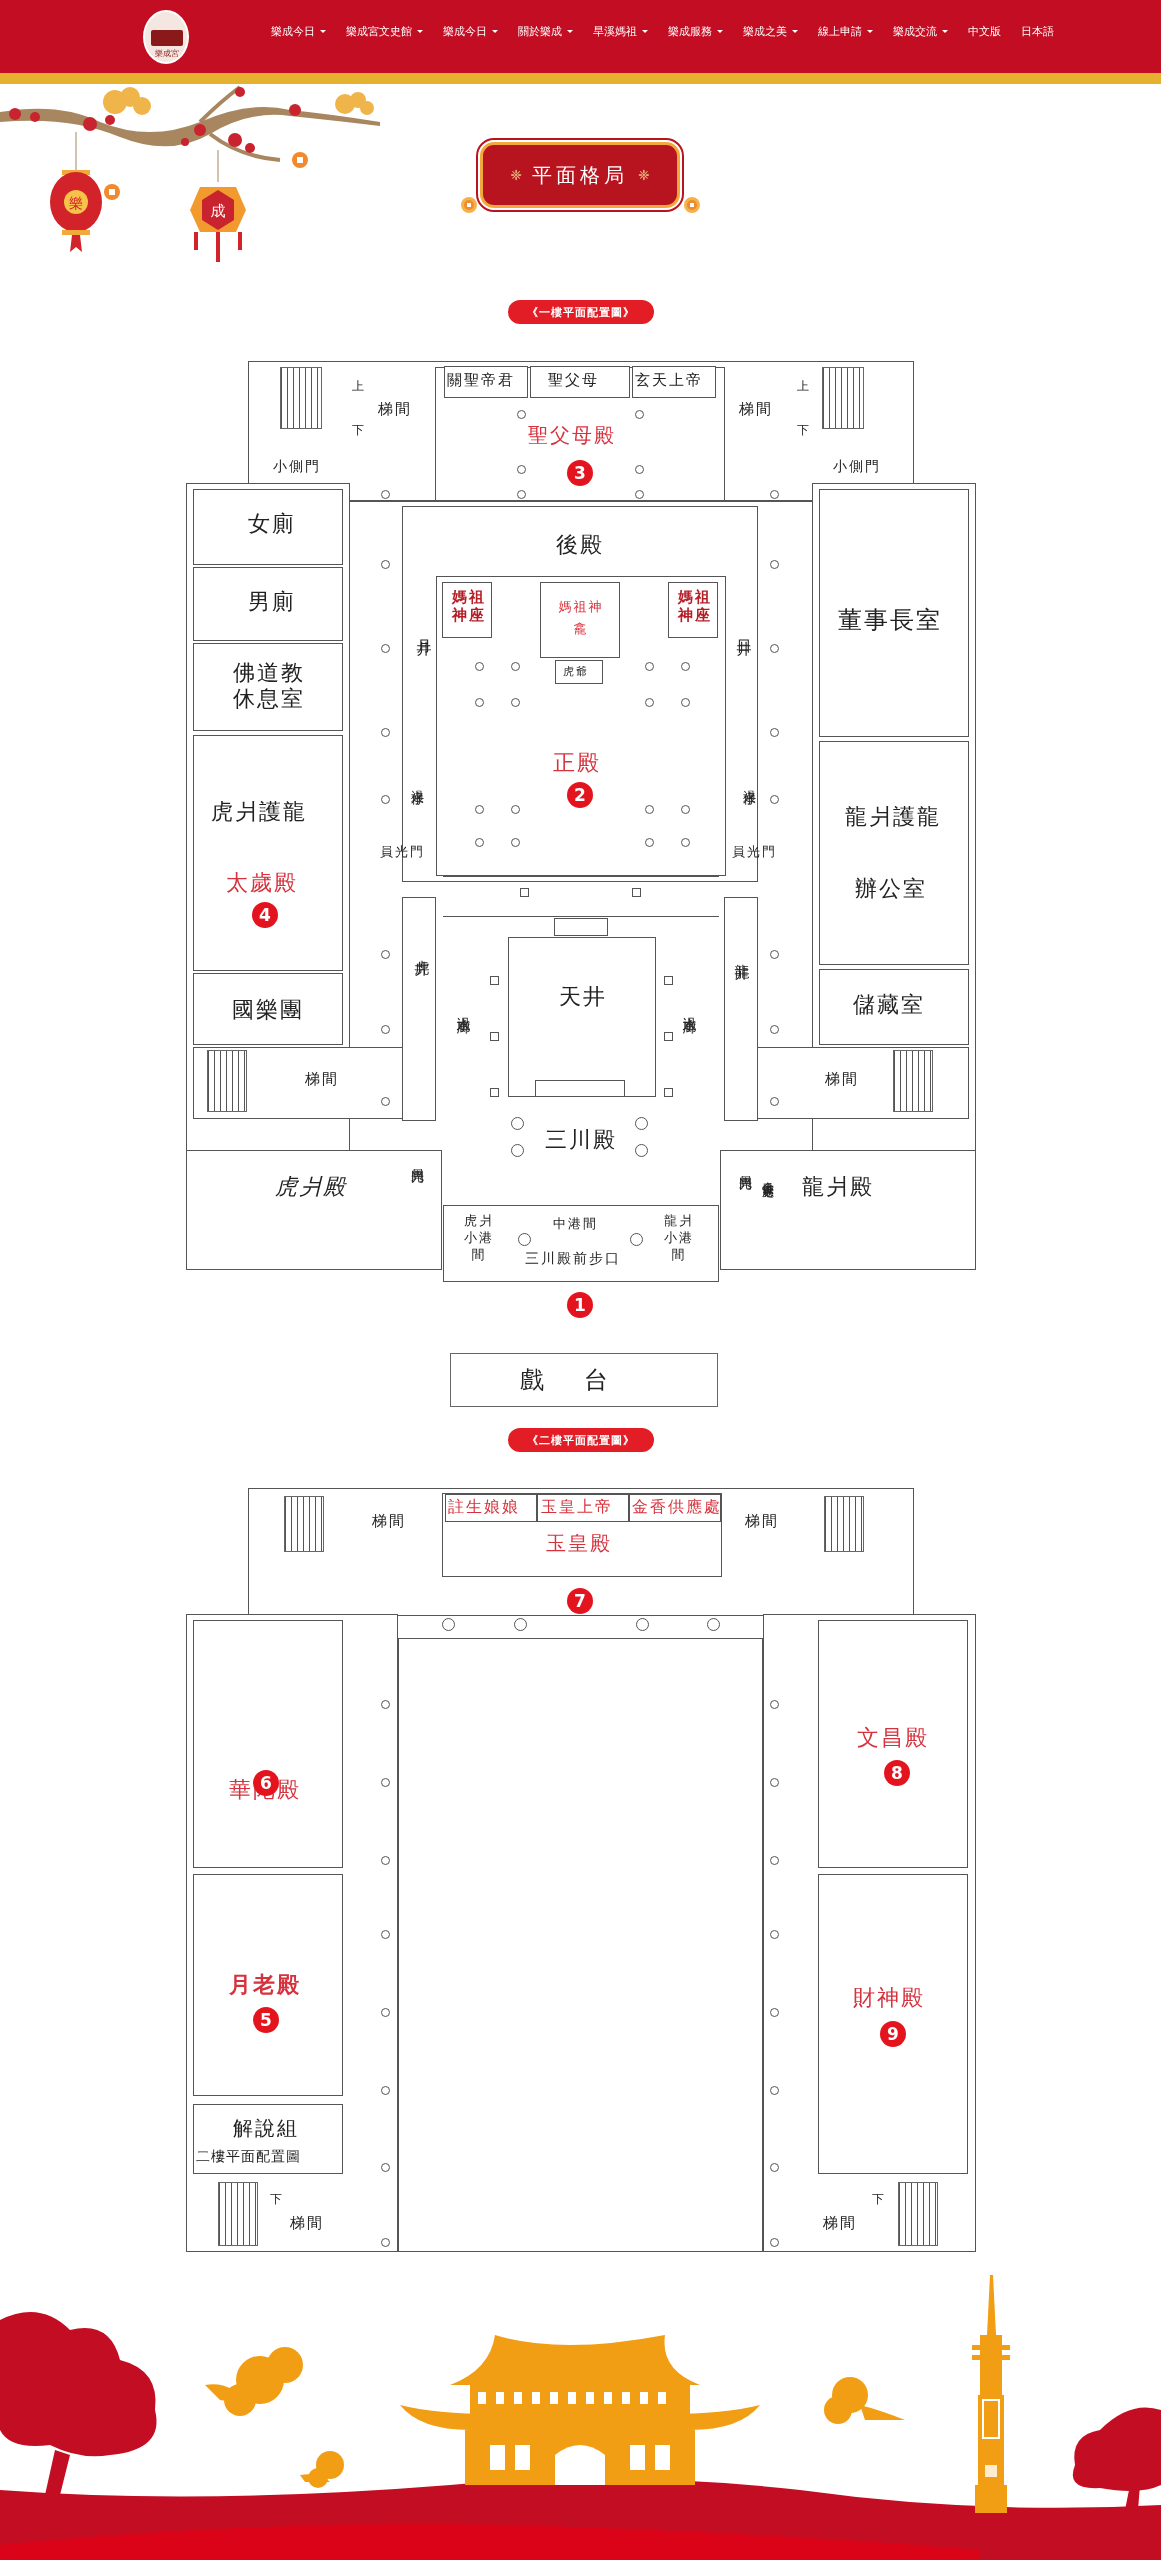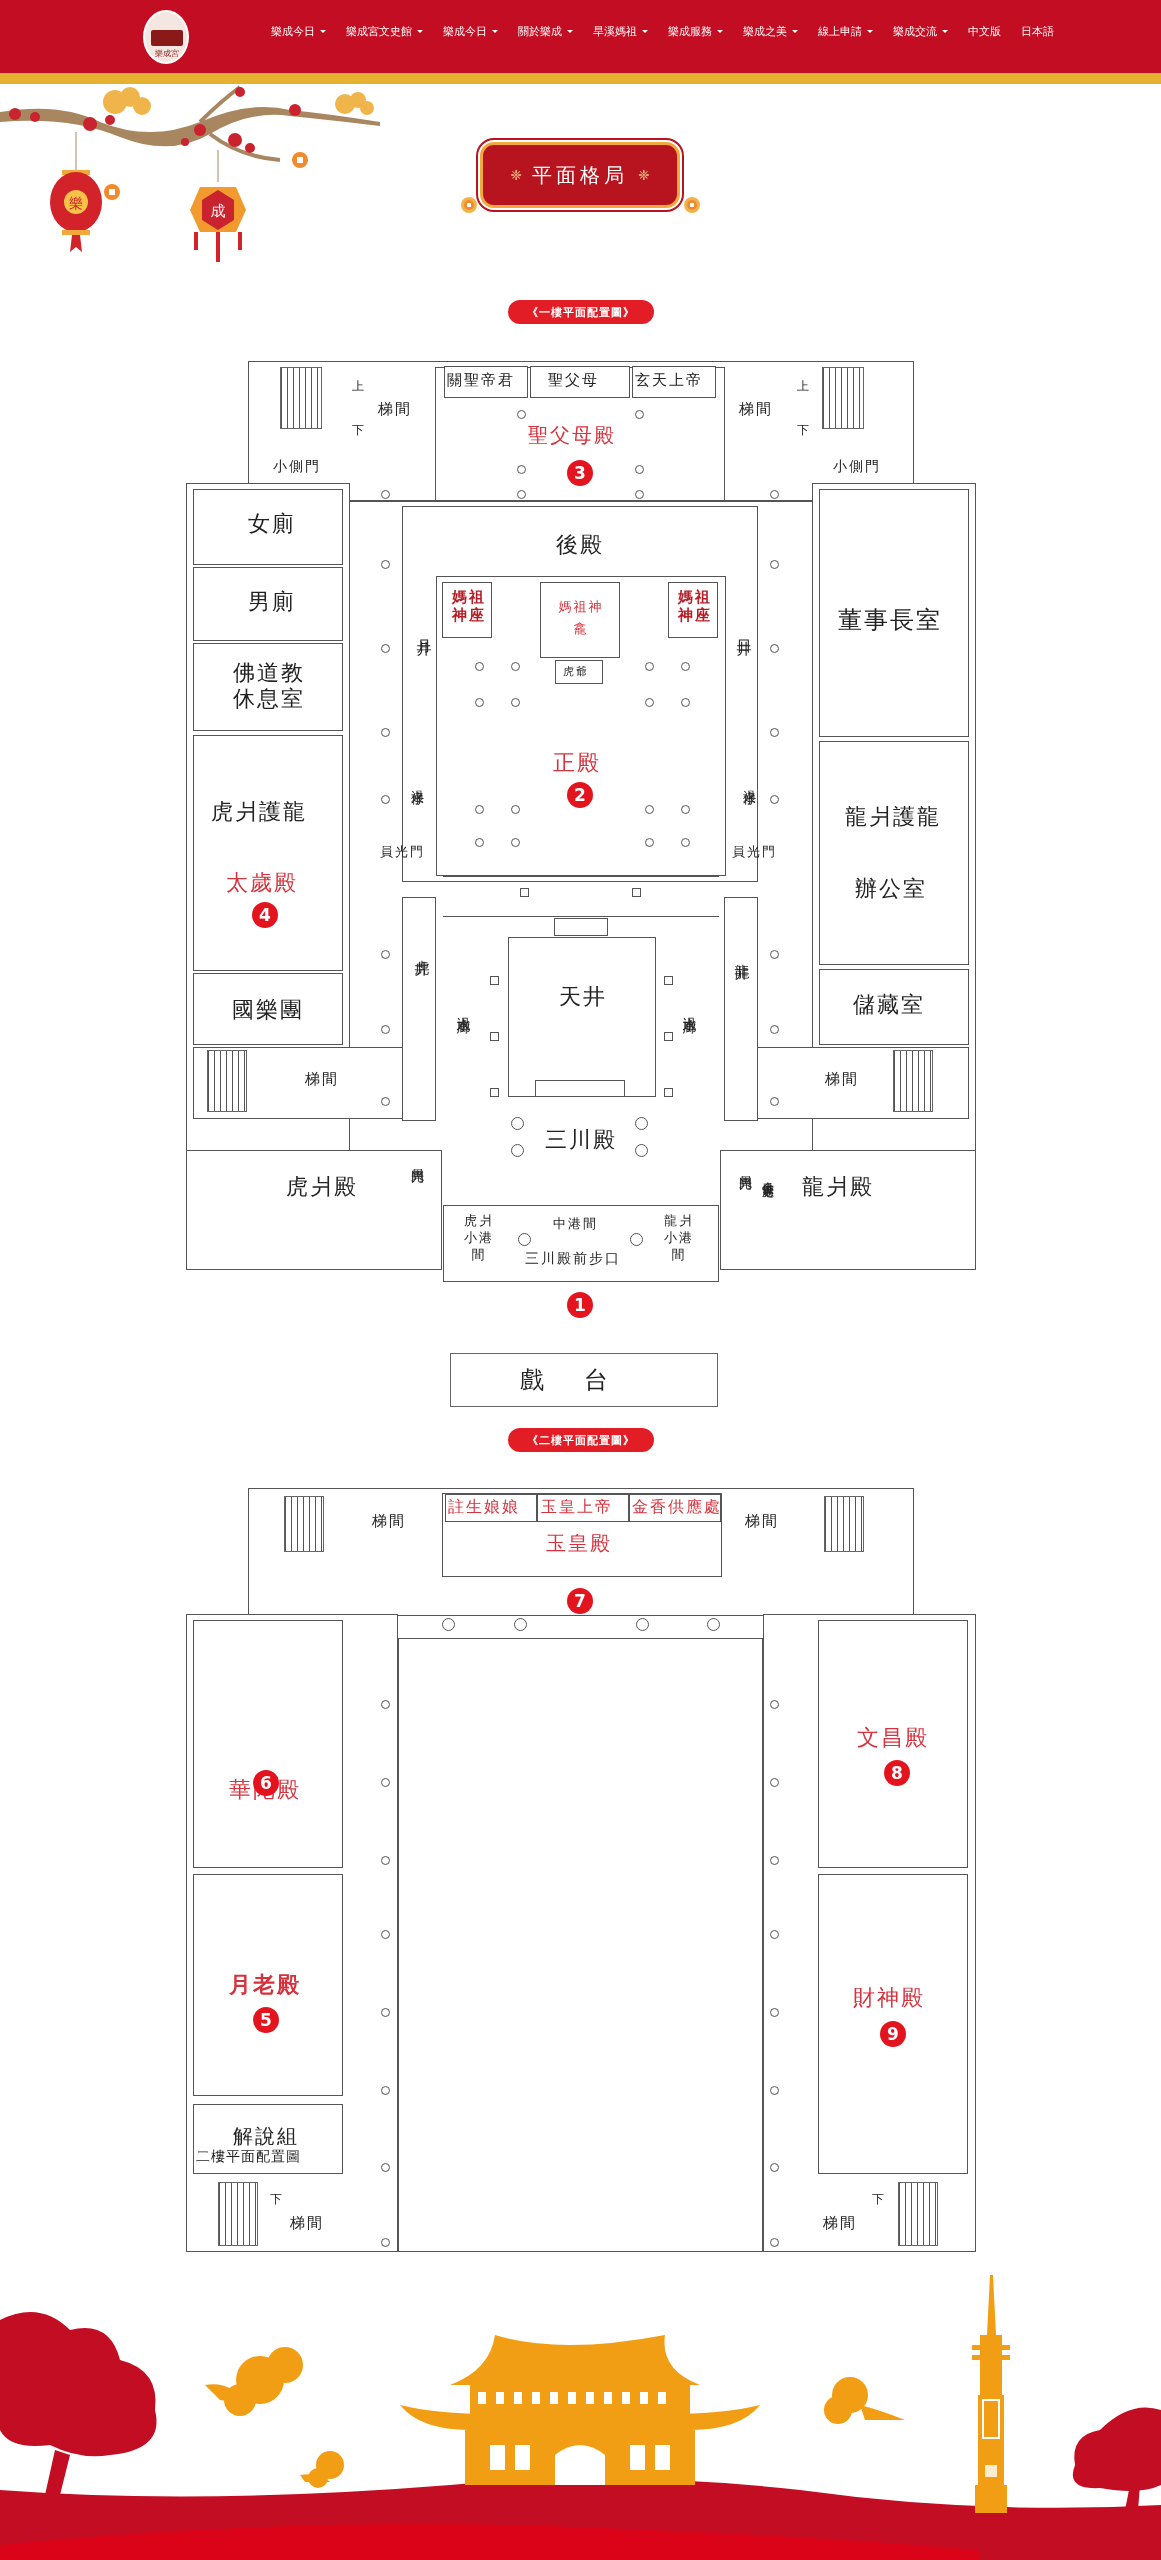--- a/index.html
+++ b/index.html
@@ -195,21 +195,21 @@
   <div class="ln" style="left:186px;top:1150px;width:256px;height:120px;"></div>
   <div class="lbl" style="left:248px;top:509px;">女廁</div>
   <div class="lbl" style="left:248px;top:587px;">男廁</div>
   <div class="lbl" style="left:233px;top:660px;width:72px;white-space:normal;line-height:26px;">佛道教休息室</div>
   <div class="lbl" style="left:211px;top:797px;">虎爿護龍</div>
   <div class="lbl red" style="left:226px;top:868px;">太歲殿</div>
   <div class="badge" style="left:252px;top:902px;">4</div>
   <div class="lbl" style="left:232px;top:995px;">國樂團</div>
   <div class="stair" style="left:207px;top:1050px;width:40px;height:62px;"></div>
   <div class="lbl sm" style="left:305px;top:1070px;">梯間</div>
-  <div class="lbl" style="left:286px;top:1172px;">虎爿殿</div>
+  <div class="lbl" style="left:275px;top:1172px;font-style:italic;">虎爿殿</div>
 
   <div class="ln" style="left:812px;top:483px;width:164px;height:787px;"></div>
   <div class="ln" style="left:819px;top:489px;width:150px;height:248px;"></div>
   <div class="ln" style="left:819px;top:741px;width:150px;height:224px;"></div>
   <div class="ln" style="left:819px;top:969px;width:150px;height:76px;"></div>
   <div class="ln" style="left:728px;top:1047px;width:241px;height:72px;"></div>
   <div class="ln" style="left:720px;top:1150px;width:256px;height:120px;"></div>
   <div class="lbl" style="left:838px;top:604px;font-size:24px;">董事長室</div>
   <div class="lbl" style="left:845px;top:802px;">龍爿護龍</div>
   <div class="lbl" style="left:855px;top:874px;">辦公室</div>
@@ -334,21 +334,21 @@
 
   <div class="ln" style="left:186px;top:1614px;width:212px;height:638px;"></div>
   <div class="ln" style="left:193px;top:1620px;width:150px;height:248px;"></div>
   <div class="ln" style="left:193px;top:1874px;width:150px;height:222px;"></div>
   <div class="ln" style="left:193px;top:2104px;width:150px;height:70px;"></div>
   <div class="stair" style="left:218px;top:2182px;width:40px;height:64px;"></div>
   <div class="lbl red" style="left:229px;top:1735px;margin-top:40px;">華陀殿</div>
   <div class="badge" style="left:253px;top:1770px;">6</div>
   <div class="lbl red" style="left:229px;top:1970px;font-weight:bold;">月老殿</div>
   <div class="badge" style="left:253px;top:2007px;">5</div>
-  <div class="lbl" style="left:233px;top:2115px;font-size:20px;margin-top:8px;">解說組</div>
+  <div class="lbl" style="left:233px;top:2115px;font-size:20px;">解說組</div>
   <div class="lbl xs" style="left:196px;top:2148px;font-size:14px;letter-spacing:1px;">二樓平面配置圖</div>
   <div class="lbl sm" style="left:290px;top:2214px;">梯間</div>
   <div class="lbl xs" style="left:270px;top:2191px;">下</div>
 
   <div class="ln" style="left:398px;top:1638px;width:365px;height:614px;"></div>
 
   <div class="ln" style="left:763px;top:1614px;width:213px;height:638px;"></div>
   <div class="ln" style="left:818px;top:1620px;width:150px;height:248px;"></div>
   <div class="ln" style="left:818px;top:1874px;width:150px;height:300px;"></div>
   <div class="stair" style="left:898px;top:2182px;width:40px;height:64px;"></div>

